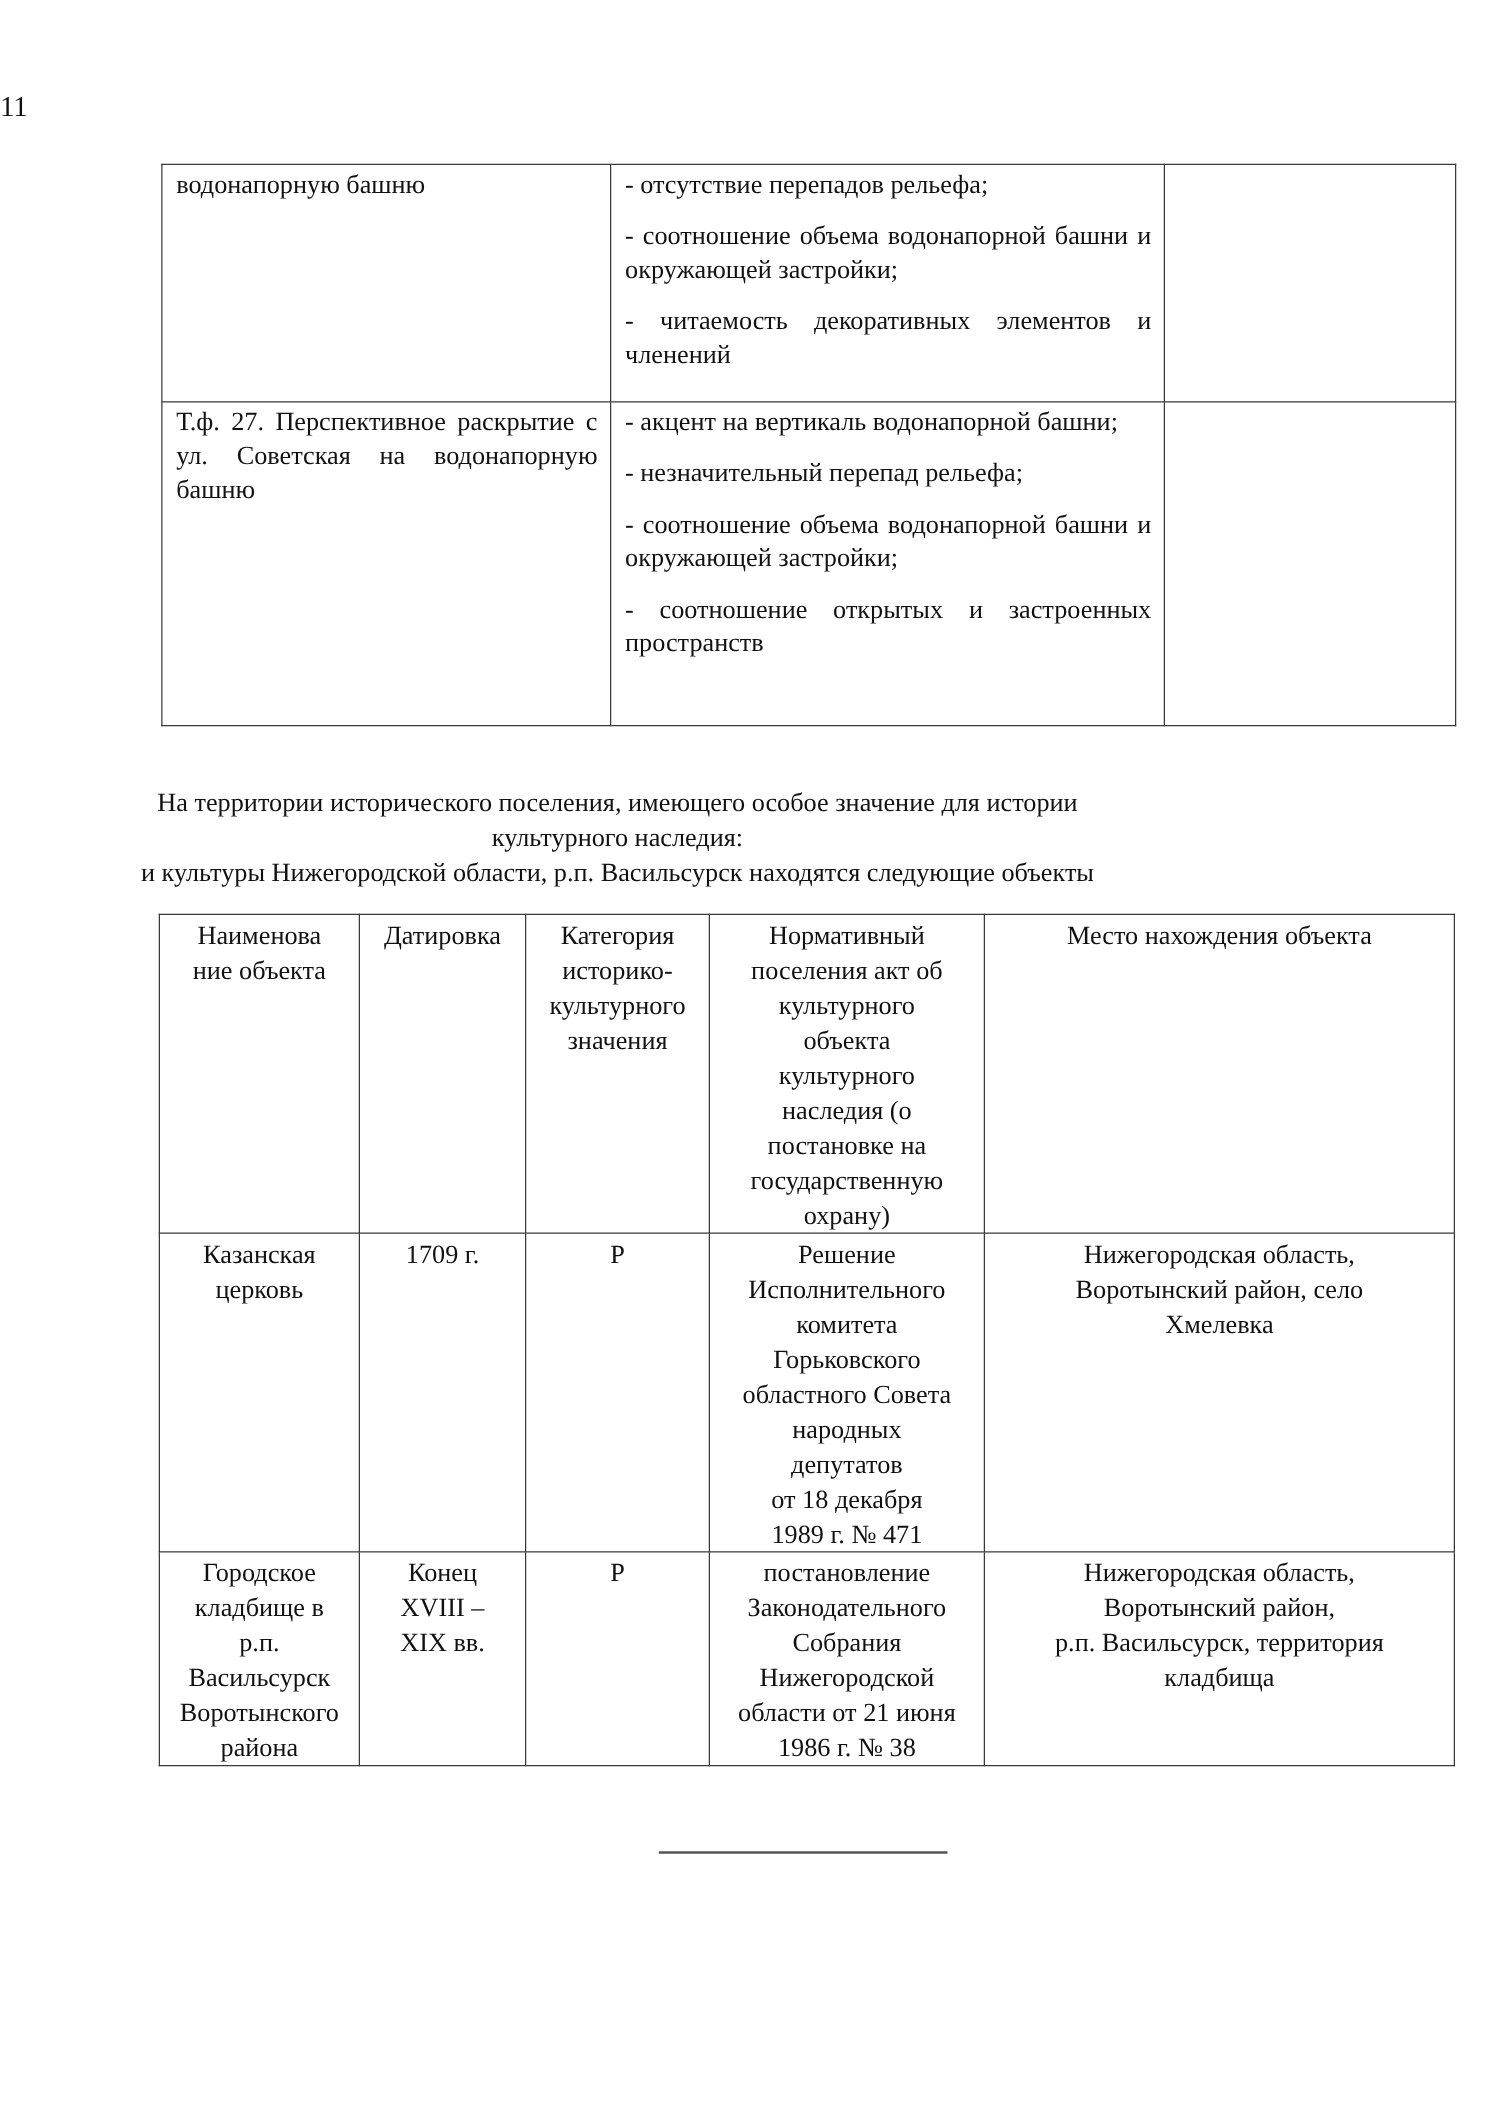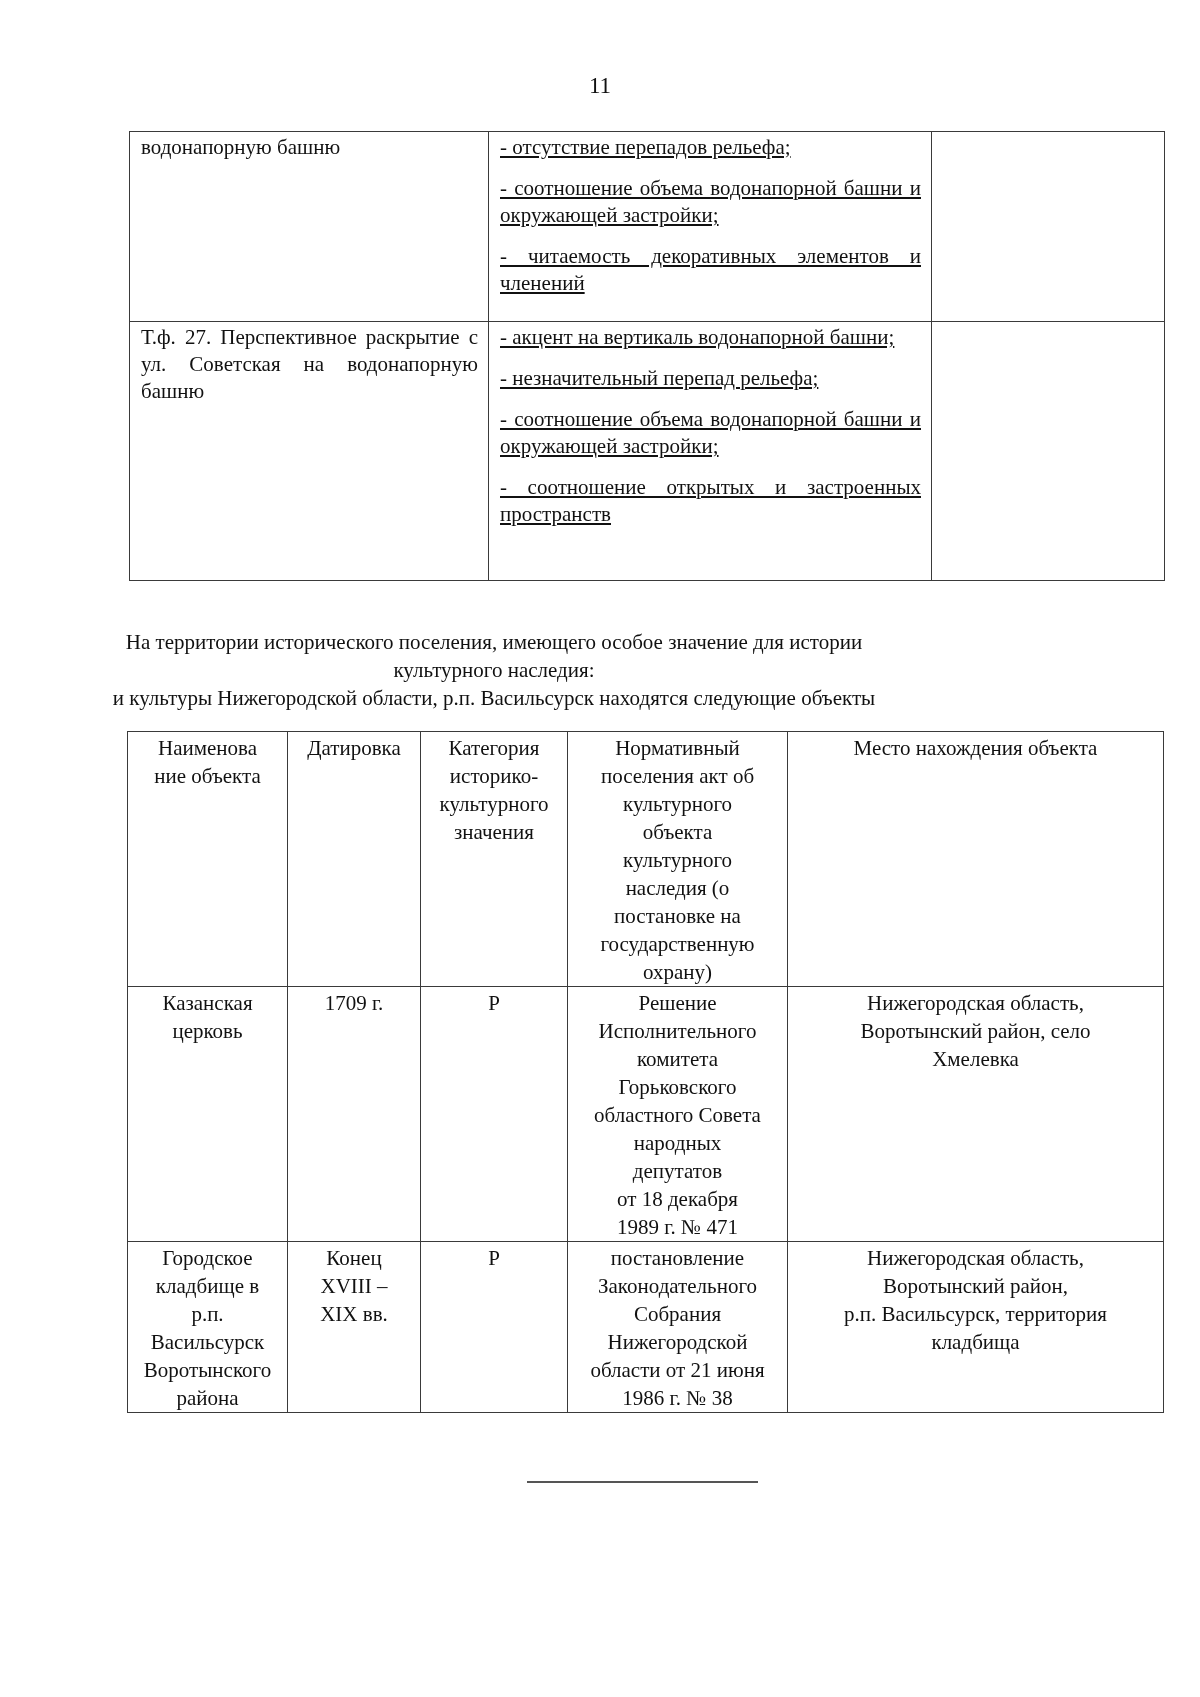--- a/index.html
+++ b/index.html
@@ -3,35 +3,35 @@
 <meta charset="utf-8">
 <style>
   html, body { margin: 0; padding: 0; background: #ffffff; }
   body {
     width: 1200px; height: 1697px; position: relative; overflow: hidden;
     font-family: "Liberation Serif", "DejaVu Serif", serif;
     color: #111111;
   }
   .page-number {
     position: absolute; top: 72px; left: 0; width: 1200px;
-    text-align: center; font-size: 23px; line-height: 28px;
+    text-align: left; font-size: 23px; line-height: 28px;
   }
   table { border-collapse: collapse; position: absolute; table-layout: fixed; }
   td, th { border: 1px solid #3a3a3a; vertical-align: top; font-weight: normal; }
 
   
   #t1 { left: 129px; top: 131px; width: 1035px; }
   #t1 td { font-size: 21px; line-height: 27px; padding: 2px 10px 24px 11px; }
   #t1 col.c1 { width: 359px; }
   #t1 col.c2 { width: 443px; }
   #t1 col.c3 { width: 233px; }
   #t1 tr.r1 { height: 184px; }
   #t1 tr.r2 { height: 259px; }
   #t1 .just { text-align: justify; text-align-last: left; }
-  #t1 .crit p { margin: 0 0 14px 0; text-align: justify; text-align-last: left; text-decoration: underline; }
+  #t1 .crit p { margin: 0 0 14px 0; text-align: justify; text-align-last: left; }
   #t1 .crit p:last-child { margin-bottom: 0; }
 
   .intro {
     position: absolute; top: 628px; left: 0; width: 988px;
     text-align: center; font-size: 21px; line-height: 28px;
   }
   .intro div { white-space: nowrap; }
 
   
   #t2 { left: 127px; top: 731px; width: 1036px; }

